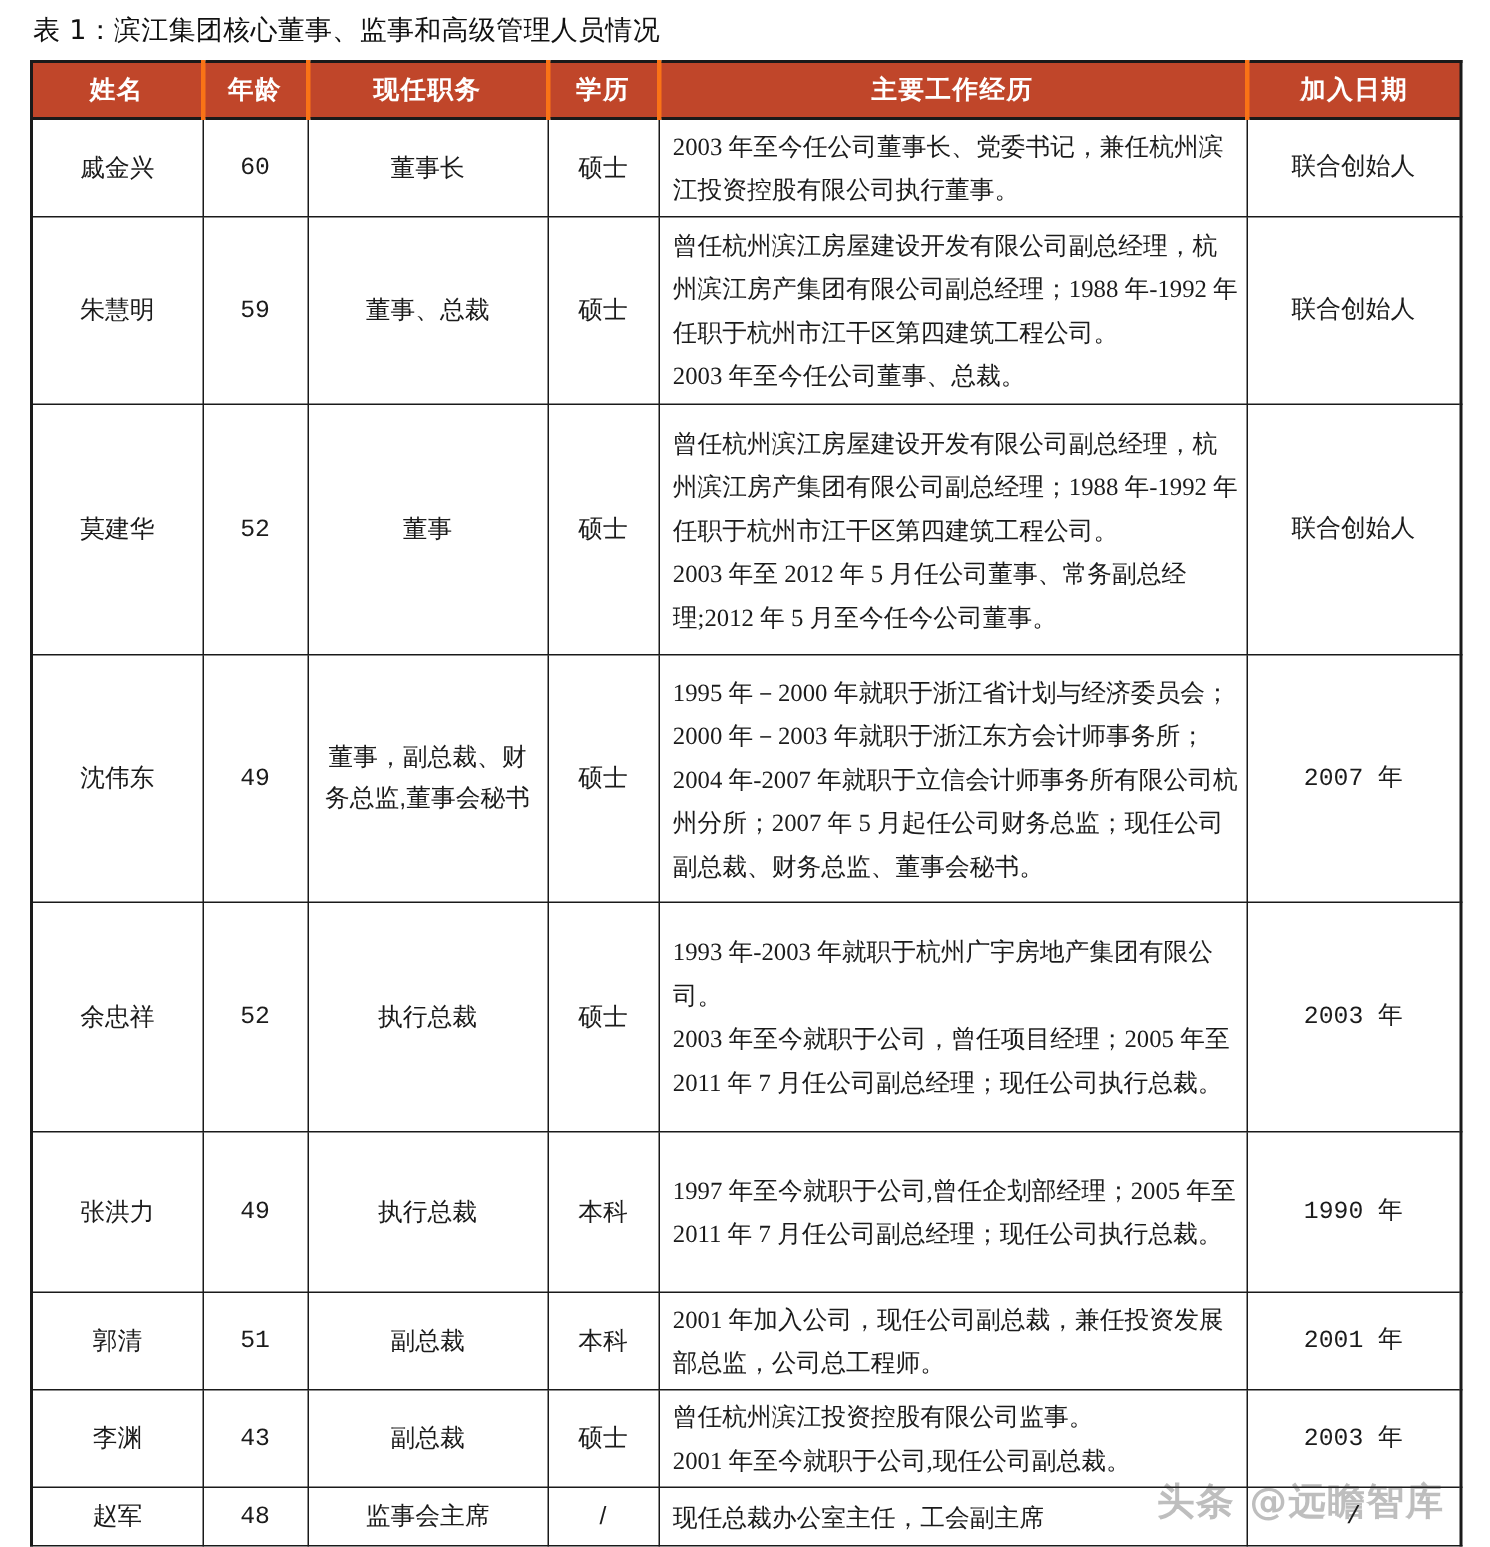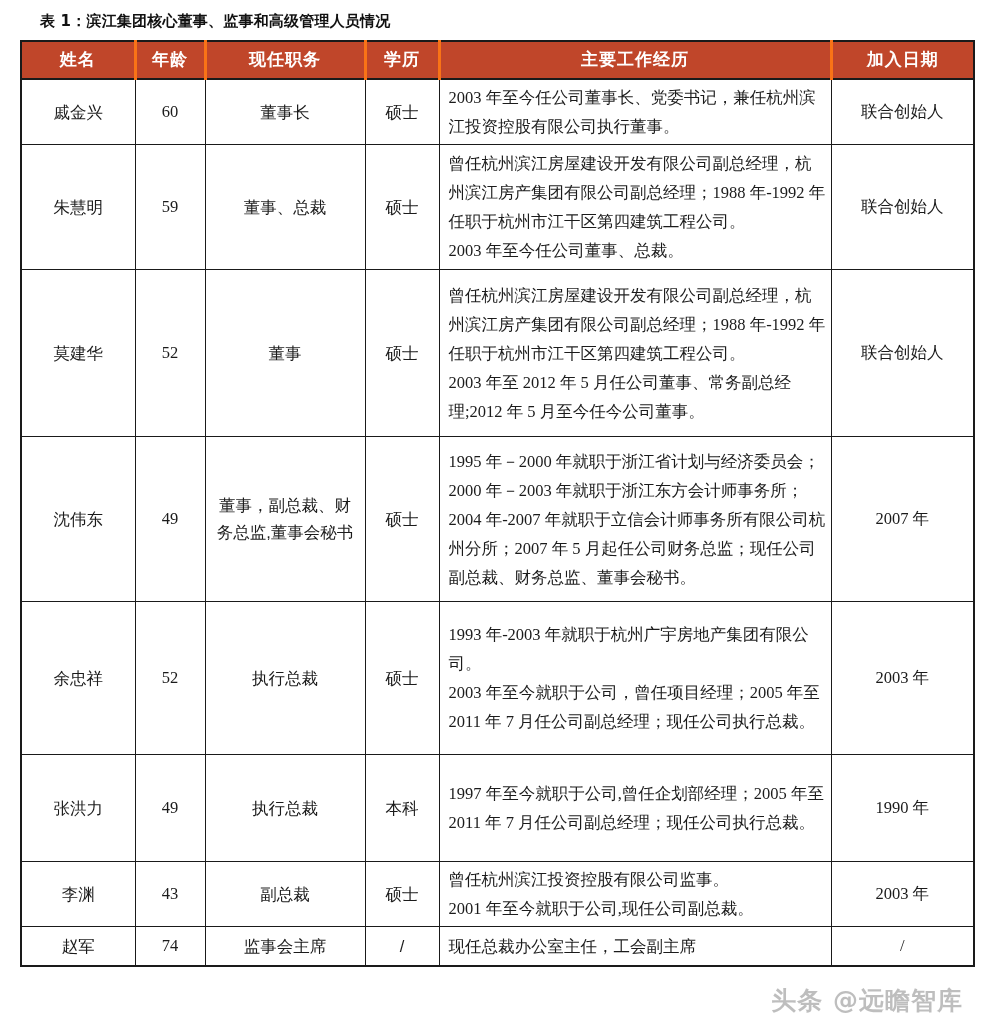--- a/index.html
+++ b/index.html
@@ -19,27 +19,27 @@
   .page {
     position: relative;
     width: 993px;
     height: 1031px;
     box-sizing: border-box;
     padding: 6px 20px 0 20px;
   }
 
   
   .table-title {
-    font-size: 15px;
-    font-weight: bold;
+    font-size: 18px;
+    font-weight: normal;
     letter-spacing: 0.2px;
     line-height: 30px;
     color: #111111;
     white-space: nowrap;
-    margin: 0 0 4px 20px;
+    margin: 0 0 4px 2px;
     font-family: "DejaVu Sans", "Liberation Sans", sans-serif;
   }
 
   
   table.exec-table {
     border-collapse: collapse;
     table-layout: fixed;
     width: 953px;
     border: 2px solid #1a1a1a;
     background: #ffffff;
@@ -85,21 +85,21 @@
   tbody td.cell-exp {
     text-align: left;
     padding-left: 9px;
     padding-right: 4px;
     white-space: pre-line;
     line-height: 29px;
     font-family: Liberation Serif, serif;
   }
   tbody td.cell-age,
   tbody td.cell-join {
-    font-family: Liberation Serif, serif;
+    font-family: Liberation Mono, monospace;
   }
   tbody td.cell-pos {
     line-height: 27px;
     text-align: center;
   }
 
   
   tr[data-h="r1"] td { height: 58px; }
   tr[data-h="r2"] td { height: 118px; }
   tr[data-h="r3"] td { height: 160px; }
@@ -202,34 +202,42 @@
 
       <tr data-h="r6">
         <td class="cell-name">张洪力</td>
         <td class="cell-age">49</td>
         <td class="cell-pos">执行总裁</td>
         <td class="cell-edu">本科</td>
         <td class="cell-exp">1997 年至今就职于公司,曾任企划部经理；2005 年至 2011 年 7 月任公司副总经理；现任公司执行总裁。</td>
         <td class="cell-join">1990 年</td>
       </tr>
 
+      <tr data-h="r7">
+        <td class="cell-name">郭清</td>
+        <td class="cell-age">51</td>
+        <td class="cell-pos">副总裁</td>
+        <td class="cell-edu">本科</td>
+        <td class="cell-exp">2001 年加入公司，现任公司副总裁，兼任投资发展部总监，公司总工程师。</td>
+        <td class="cell-join">2001 年</td>
+      </tr>
 
       <tr data-h="r8">
         <td class="cell-name">李渊</td>
         <td class="cell-age">43</td>
         <td class="cell-pos">副总裁</td>
         <td class="cell-edu">硕士</td>
         <td class="cell-exp">曾任杭州滨江投资控股有限公司监事。
 2001 年至今就职于公司,现任公司副总裁。</td>
         <td class="cell-join">2003 年</td>
       </tr>
 
       <tr data-h="r9">
         <td class="cell-name">赵军</td>
-        <td class="cell-age">74</td>
+        <td class="cell-age">48</td>
         <td class="cell-pos">监事会主席</td>
         <td class="cell-edu">/</td>
         <td class="cell-exp">现任总裁办公室主任，工会副主席</td>
         <td class="cell-join">/</td>
       </tr>
 
     </tbody>
   </table>
 
   <div class="watermark">头条 @远瞻智库</div>

